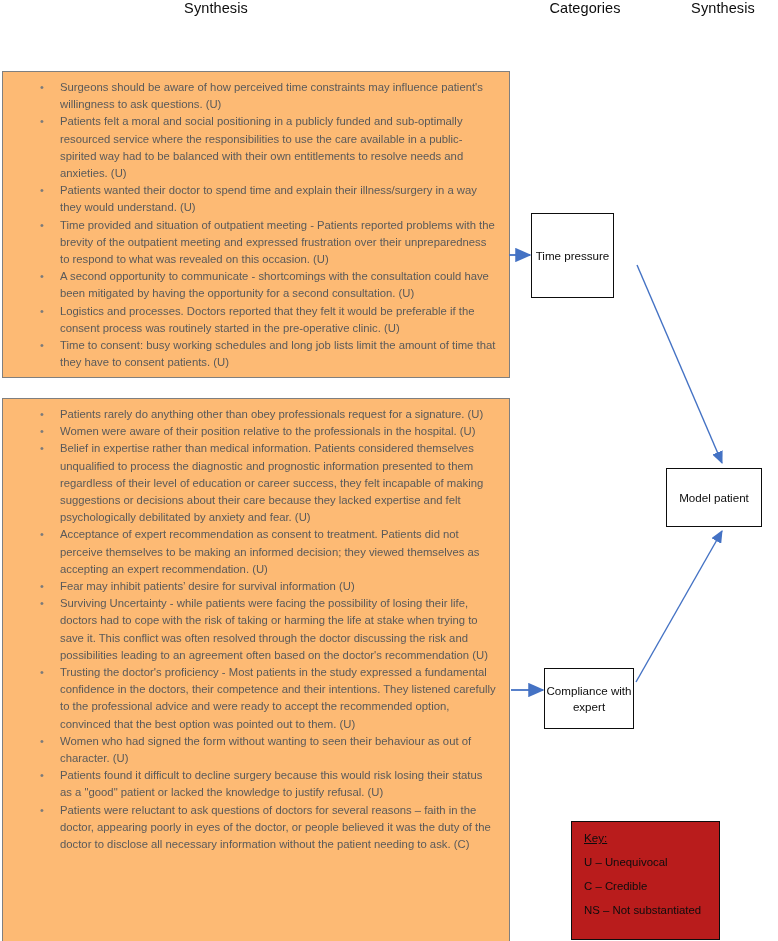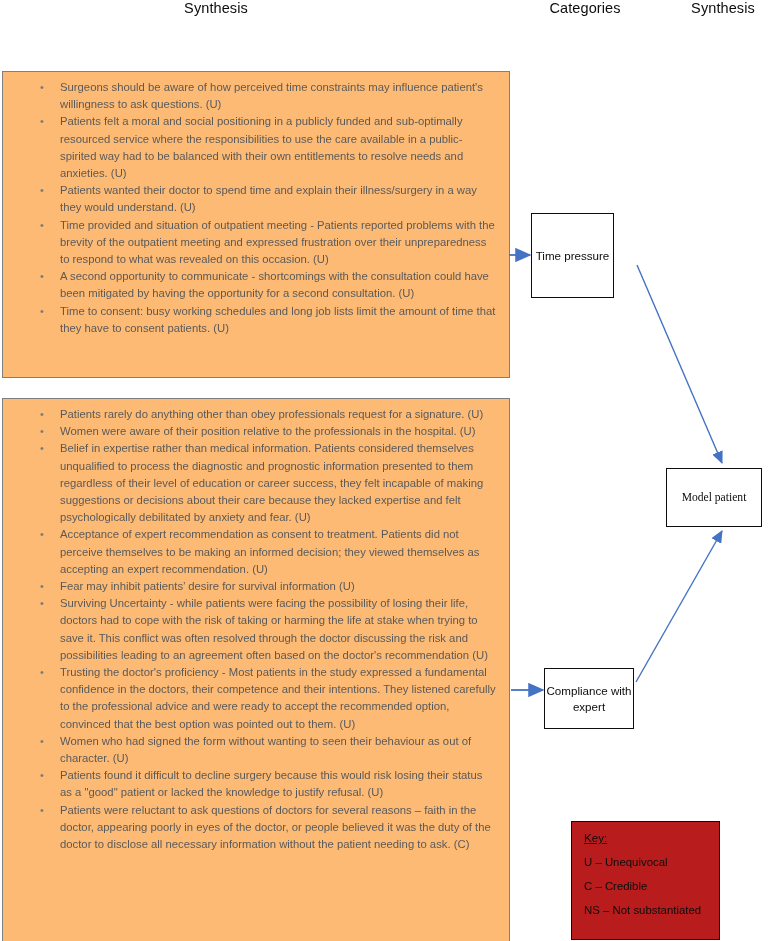--- a/index.html
+++ b/index.html
@@ -81,21 +81,21 @@
     display: flex;
     align-items: center;
     justify-content: center;
     text-align: center;
     font-size: 11.6px;
     line-height: 15.5px;
     color: #0d0d0d;
   }
   #node-time-pressure { left: 531px; top: 213px; width: 83px; height: 85px; }
   #node-compliance    { left: 544px; top: 668px; width: 90px;  height: 61px; }
-  #node-model-patient { left: 666px; top: 468px; width: 96px; height: 59px; font-family: Liberation Serif, serif; }
+  #node-model-patient { left: 666px; top: 468px; width: 96px; height: 59px; }
 
   
   #key-box {
     position: absolute;
     left: 571px;
     top: 821px;
     width: 149px;
     height: 119px;
     border: 1.6px solid #0d0d0d;
     box-sizing: border-box;
@@ -133,20 +133,21 @@
   <div class="col-header" id="hdr-categories">Categories</div>
   <div class="col-header" id="hdr-synthesis">Synthesis</div>
 
   <div class="findings-box" id="findings-box-1" style="border-color: rgb(127, 127, 127);">
     <ul class="bullet-list">
         <li class="bullet-item" style="color: rgb(90, 90, 90);">Surgeons should be aware of how perceived time constraints may influence patient's willingness to ask questions. (U)</li>
         <li class="bullet-item" style="color: rgb(90, 90, 90);">Patients felt a moral and social positioning in a publicly funded and sub-optimally resourced service where the responsibilities to use the care available in a public-spirited way had to be balanced with their own entitlements to resolve needs and anxieties. (U)</li>
         <li class="bullet-item" style="color: rgb(90, 90, 90);">Patients wanted their doctor to spend time and explain their illness/surgery in a way they would understand. (U)</li>
         <li class="bullet-item" style="color: rgb(90, 90, 90);">Time provided and situation of outpatient meeting - Patients reported problems with the brevity of the outpatient meeting and expressed frustration over their unpreparedness to respond to what was revealed on this occasion. (U)</li>
         <li class="bullet-item" style="color: rgb(90, 90, 90);">A second opportunity to communicate - shortcomings with the consultation could have been mitigated by having the opportunity for a second consultation. (U)</li>
+        <li class="bullet-item" style="color: rgb(90, 90, 90);">Logistics and processes. Doctors reported that they felt it would be preferable if the consent process was routinely started in the pre-operative clinic. (U)</li>
         <li class="bullet-item" style="color: rgb(90, 90, 90);">Time to consent: busy working schedules and long job lists limit the amount of time that they have to consent patients. (U)</li>
       </ul>
   </div>
 
   <div class="findings-box" id="findings-box-2" style="border-color: rgb(127, 127, 127);">
     <ul class="bullet-list">
         <li class="bullet-item" style="color: rgb(90, 90, 90);">Patients rarely do anything other than obey professionals request for a signature. (U)</li>
         <li class="bullet-item" style="color: rgb(90, 90, 90);">Women were aware of their position relative to the professionals in the hospital. (U)</li>
         <li class="bullet-item" style="color: rgb(90, 90, 90);">Belief in expertise rather than medical information. Patients considered themselves unqualified to process the diagnostic and prognostic information presented to them regardless of their level of education or career success, they felt incapable of making suggestions or decisions about their care because they lacked expertise and felt psychologically debilitated by anxiety and fear. (U)</li>
         <li class="bullet-item" style="color: rgb(90, 90, 90);">Acceptance of expert recommendation as consent to treatment. Patients did not perceive themselves to be making an informed decision; they viewed themselves as accepting an expert recommendation. (U)</li>

